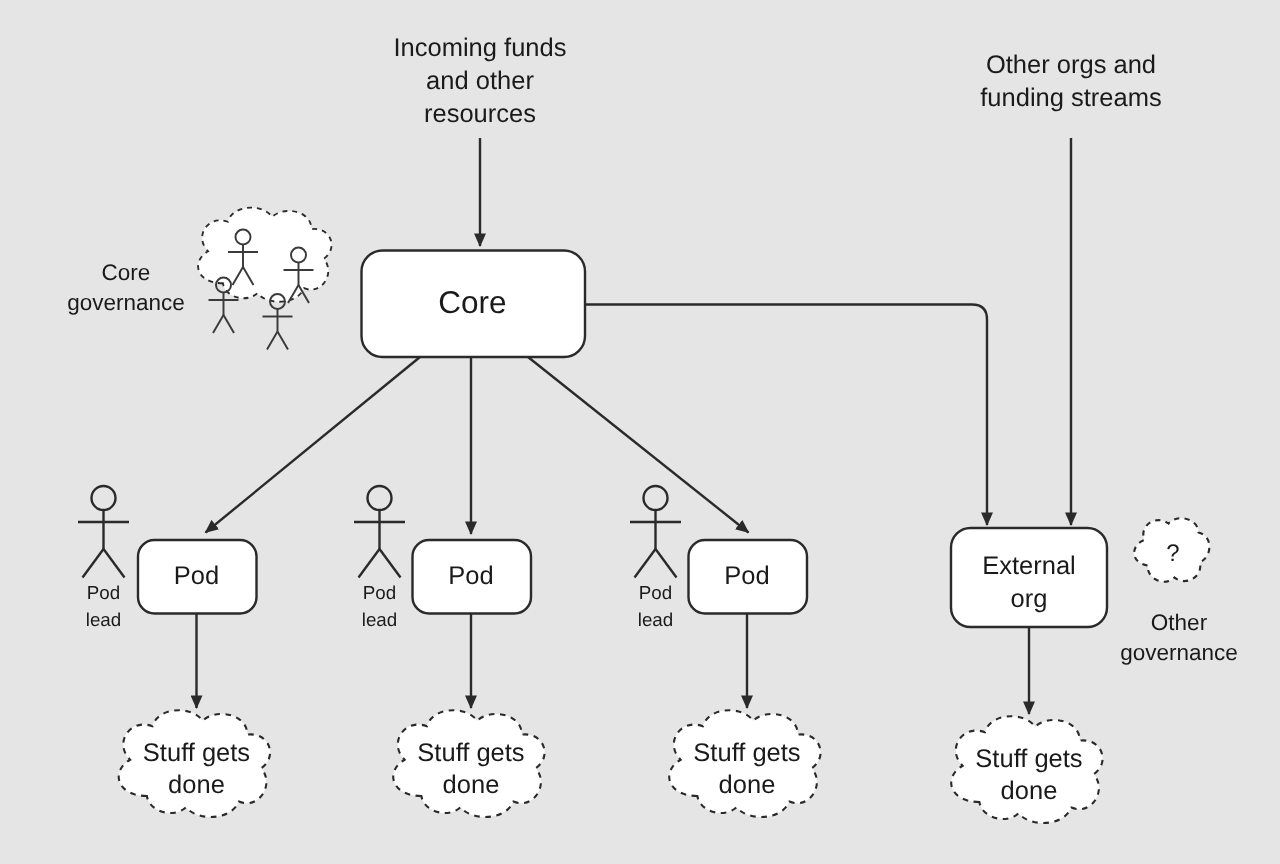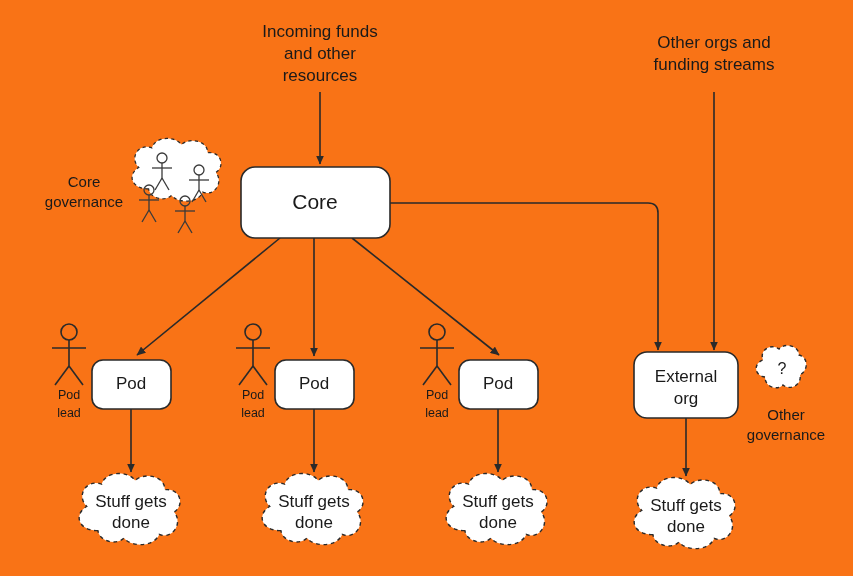--- a/index.html
+++ b/index.html
@@ -4,21 +4,21 @@
 <style>
   html, body {
     margin: 0;
     padding: 0;
     background: #ffffff;
   }
   #canvas {
     position: relative;
     width: 853px;
     height: 576px;
-    background: #f97316;
+    background: #e5e5e5;
     font-family: "Liberation Sans", sans-serif;
     overflow: hidden;
   }
   #diagram-svg {
     position: absolute;
     left: 0;
     top: 0;
     width: 853px;
     height: 576px;
   }

